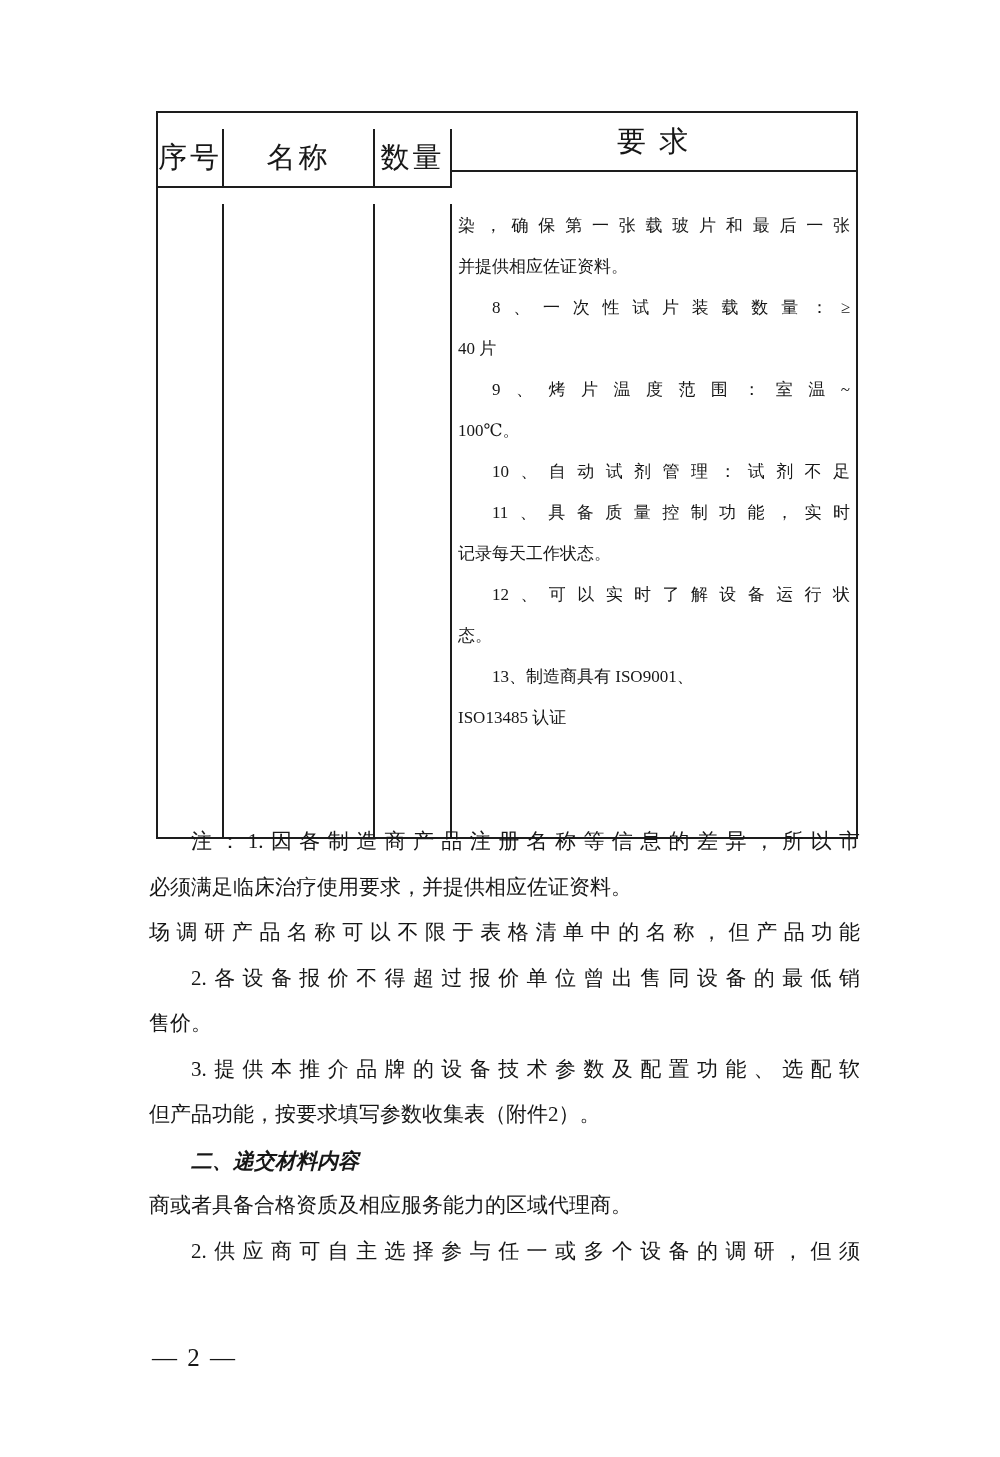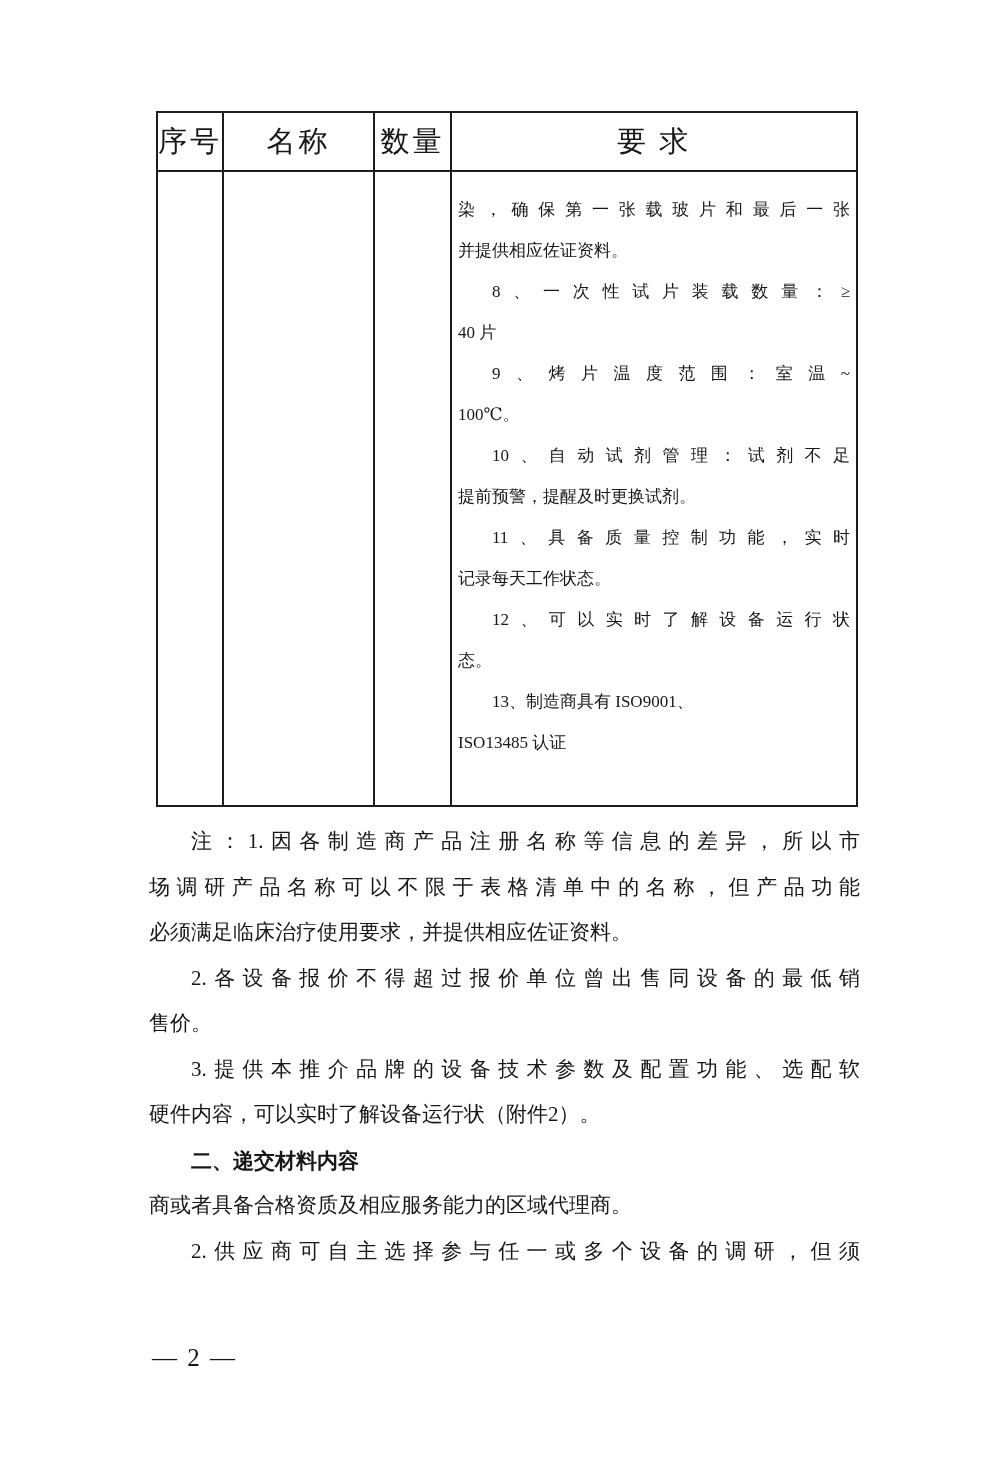--- a/index.html
+++ b/index.html
@@ -23,34 +23,35 @@
     height:59px;
     display:flex;align-items:center;justify-content:center;
     font-size:29px;letter-spacing:3px;
     border-bottom:2.5px solid #1d1d1d;
     box-sizing:border-box;
   }
   .td{
     min-height:633px;
     box-sizing:border-box;
   }
-  .th.bordered,.td.bordered{border-right:2px solid #1d1d1d;}
+  .th.bordered,.td.bordered{border-right:2px solid #1d1d1d;margin-top:16px;}
   .td.req{
     padding:17px 6px 0 6px;
     font-size:17px;
     line-height:41px;
   }
   
   .ln-plain{}
   .ln-fill{text-align:justify;text-align-last:justify;}
   .ln-indent{text-indent:2em;}
   .ln-indent-fill{text-indent:2em;text-align:justify;text-align-last:justify;}
   .ln-indent-heading{
     text-indent:2em;font-weight:700;
     font-family:"Liberation Sans","DejaVu Sans",sans-serif;
+    font-style:italic;
   }
   
   .notes{
     position:absolute;left:149px;top:819px;width:711px;
     font-size:21px;
     line-height:45.5px;
   }
   
   .page-num{
     position:absolute;left:152px;top:1344px;
@@ -73,39 +74,38 @@
     <div class="td bordered"></div>
     <div class="td req">
 
     <div class="req-line ln-fill">染，确保第一张载玻片和最后一张</div>
         <div class="req-line ln-plain">并提供相应佐证资料。</div>
         <div class="req-line ln-indent-fill">8、一次性试片装载数量：≥</div>
         <div class="req-line ln-plain">40 片</div>
         <div class="req-line ln-indent-fill">9、烤片温度范围：室温~</div>
         <div class="req-line ln-plain">100℃。</div>
         <div class="req-line ln-indent-fill">10、自动试剂管理：试剂不足</div>
-        <div class="req-line ln-plain">提前预警，提醒及时更换试剂。</div>
         <div class="req-line ln-indent-fill">11、具备质量控制功能，实时</div>
         <div class="req-line ln-plain">记录每天工作状态。</div>
         <div class="req-line ln-indent-fill">12、可以实时了解设备运行状</div>
         <div class="req-line ln-plain">态。</div>
         <div class="req-line ln-indent">13、制造商具有 ISO9001、</div>
         <div class="req-line ln-plain">ISO13485 认证</div>
       </div>
   </div>
 
   <div class="notes">
 
   <div class="note-line ln-indent-fill">注：1.因各制造商产品注册名称等信息的差异，所以市</div>
+      <div class="note-line ln-plain">必须满足临床治疗使用要求，并提供相应佐证资料。</div>
       <div class="note-line ln-fill">场调研产品名称可以不限于表格清单中的名称，但产品功能</div>
-      <div class="note-line ln-plain">必须满足临床治疗使用要求，并提供相应佐证资料。</div>
       <div class="note-line ln-indent-fill">2.各设备报价不得超过报价单位曾出售同设备的最低销</div>
       <div class="note-line ln-plain">售价。</div>
       <div class="note-line ln-indent-fill">3.提供本推介品牌的设备技术参数及配置功能、选配软</div>
-      <div class="note-line ln-plain">硬件内容，可以实时了解设备运行状（附件2）。</div>
+      <div class="note-line ln-plain">但产品功能，按要求填写参数收集表（附件2）。</div>
       <div class="note-line ln-indent-heading">二、递交材料内容</div>
       <div class="note-line ln-plain">商或者具备合格资质及相应服务能力的区域代理商。</div>
       <div class="note-line ln-indent-fill">2.供应商可自主选择参与任一或多个设备的调研，但须</div>
     </div>
 
   <div class="page-num">— 2 —</div>
 
 </div>
 
 </body></html>

